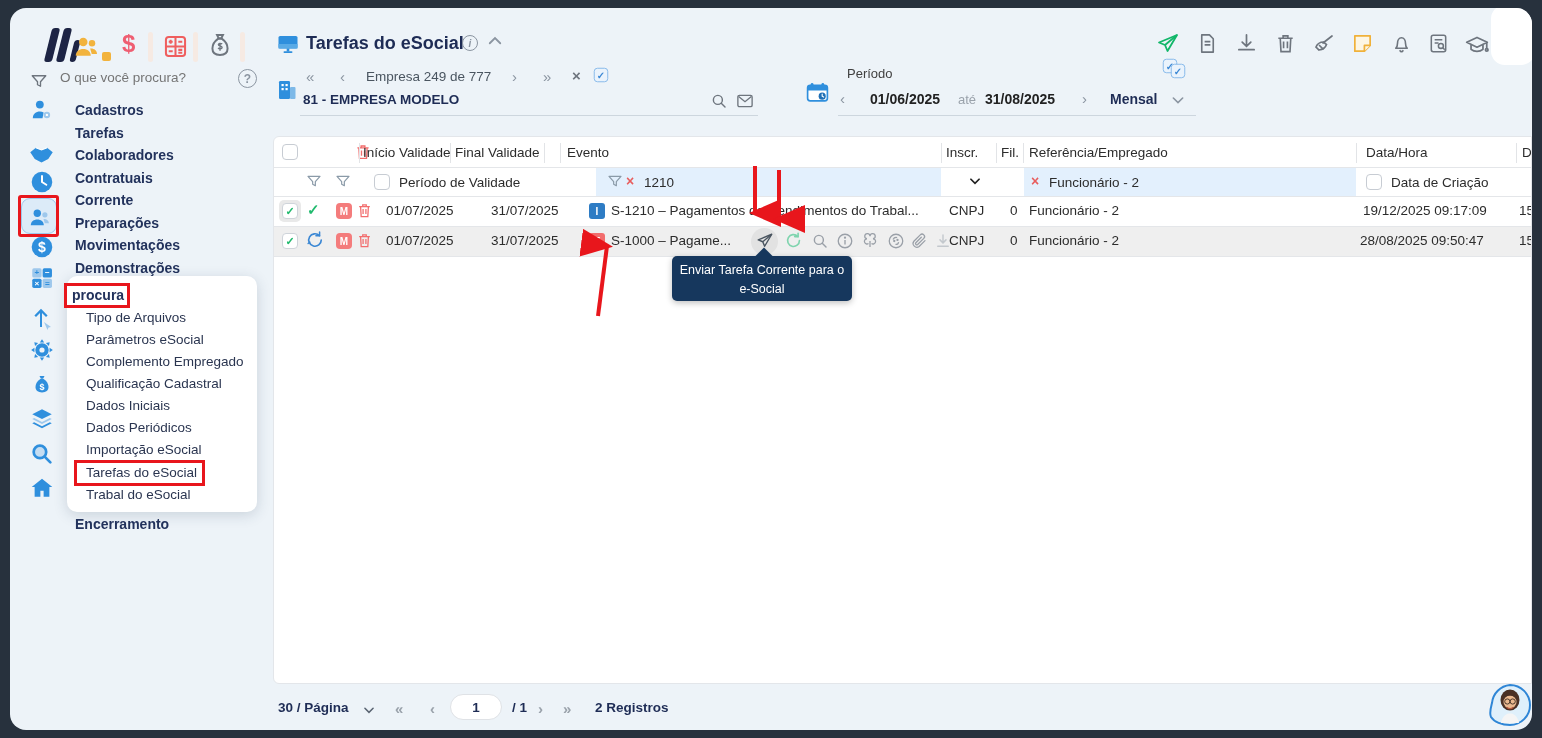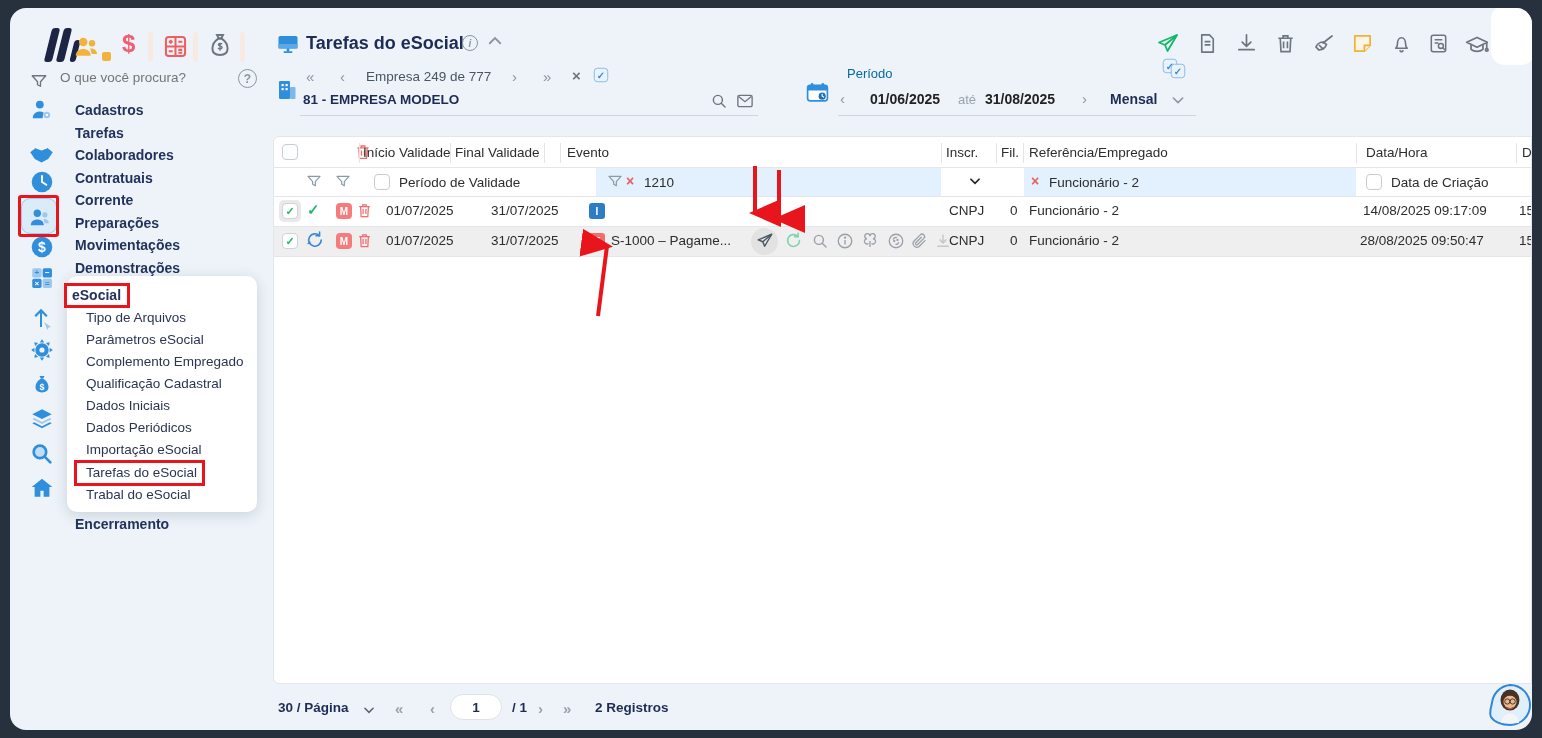--- a/index.html
+++ b/index.html
@@ -211,21 +211,21 @@
   <div class="abs" style="left:795px;top:72px">
     <svg width="25" height="25" viewBox="0 0 24 24">
         <rect x="2.5" y="5" width="19" height="15" rx="2.5" fill="#fff" stroke="#2f8fdd" stroke-width="1.6"></rect>
         <path d="M2.5 7.5A2.5 2.5 0 015 5h14a2.5 2.5 0 012.5 2.5V10h-19z" fill="#2f8fdd"></path>
         <rect x="5.5" y="2.8" width="2.6" height="4" rx="1.3" fill="#2f8fdd"></rect>
         <rect x="15.8" y="2.8" width="2.6" height="4" rx="1.3" fill="#2f8fdd"></rect>
         <circle cx="16.5" cy="15.5" r="3.4" fill="#1f6fb5"></circle>
         <path d="M16.5 13.6v2l1.4.8" stroke="#fff" stroke-width="1.1" fill="none" stroke-linecap="round"></path>
       </svg>
   </div>
-  <div class="abs" style="left:837px;top:58px;font-size:13px;color:#0369a1">Período</div>
+  <div class="abs" style="left:837px;top:58px;font-size:13px;color:#404040">Período</div>
   <div class="abs small-gray" style="left:830px;top:82px;font-size:15px">‹</div>
   <div class="abs bold" style="left:860px;top:83px;font-size:14px;color:#222">01/06/2025</div>
   <div class="abs" style="left:948px;top:84px;font-size:13px;color:#9aa2ab">até</div>
   <div class="abs bold" style="left:975px;top:83px;font-size:14px;color:#222">31/08/2025</div>
   <div class="abs small-gray" style="left:1072px;top:82px;font-size:15px">›</div>
   <div class="abs bold navy" style="left:1100px;top:83px;font-size:14px">Mensal</div>
   <div class="abs" style="left:1160px;top:84px">
     <svg width="16" height="16" viewBox="0 0 24 24" fill="none" stroke="#8b95a1" stroke-width="2.4" stroke-linecap="round">
         <path d="M5 9l7 7 7-7"></path>
       </svg>
@@ -322,21 +322,21 @@
   <div class="menu-item" style="top:94px">Cadastros</div>
   <div class="menu-item" style="top:117px">Tarefas</div>
   <div class="menu-item" style="top:139px">Colaboradores</div>
   <div class="menu-item" style="top:162px">Contratuais</div>
   <div class="menu-item" style="top:184px">Corrente</div>
   <div class="menu-item" style="top:207px">Preparações</div>
   <div class="menu-item" style="top:229px">Movimentações</div>
   <div class="menu-item" style="top:252px">Demonstrações</div>
 
   <div class="abs" style="left:57px;top:268px;width:190px;height:236px;background:#fff;border-radius:10px;box-shadow:0 3px 14px rgba(40,60,90,.18)"></div>
-  <div class="menu-item" style="top:279px;left:62px">eSocial</div>
+  <div class="menu-item" style="top:279px;left:62px">procura</div>
   <div class="submenu-item" style="top:302px">Tipo de Arquivos</div>
   <div class="submenu-item" style="top:324px">Parâmetros eSocial</div>
   <div class="submenu-item" style="top:346px">Complemento Empregado</div>
   <div class="submenu-item" style="top:368px">Qualificação Cadastral</div>
   <div class="submenu-item" style="top:390px">Dados Iniciais</div>
   <div class="submenu-item" style="top:412px">Dados Periódicos</div>
   <div class="submenu-item" style="top:434px">Importação eSocial</div>
   <div class="submenu-item" style="top:457px">Tarefas do eSocial</div>
   <div class="submenu-item" style="top:479px">Trabal do eSocial</div>
   <div class="menu-item" style="top:508px">Encerramento</div>
@@ -410,24 +410,25 @@
       <div class="abs" style="left:82px;top:5px">
         <svg width="17" height="17" viewBox="0 0 24 24" fill="none" stroke="#f26d6d" stroke-width="1.8">
             <path d="M4.5 6.5h15M9.5 6V4h5v2M6.5 6.5l.8 14h9.4l.8-14"></path>
             <line x1="10" y1="10" x2="10" y2="17"></line>
             <line x1="14" y1="10" x2="14" y2="17"></line>
           </svg>
       </div>
       <div class="td" style="left:112px;top:6px">01/07/2025</div>
       <div class="td" style="left:217px;top:6px">31/07/2025</div>
       <div class="badge" style="left:315px;top:6px;background:#2e7cc4;border-radius:3px">I</div>
+      <div class="td" style="left:337px;top:6px">S-1210 – Pagamentos de Rendimentos do Trabal...</div>
       <div class="td" style="left:675px;top:6px">CNPJ</div>
       <div class="td" style="left:736px;top:6px">0</div>
       <div class="td" style="left:755px;top:6px">Funcionário - 2</div>
-      <div class="td" style="left:1089px;top:6px">14/08/2025 09:17:09</div>
+      <div class="td" style="left:1089px;top:6px">19/12/2025 09:17:09</div>
       <div class="td" style="left:1245px;top:6px">15/</div>
     </div>
     <div class="hline" style="top:89px"></div>
 
     <div class="abs" style="left:0;top:90px;width:100%;height:29px;background:#efefef">
       <div class="abs cb checked-green" style="left:8px;top:6px">✓</div>
       <div class="abs" style="left:31px;top:3px">
         <svg width="20" height="20" viewBox="0 0 24 24" fill="none" stroke="#3a87d4" stroke-width="2" stroke-linecap="round">
             <path d="M19.5 12a7.5 7.5 0 11-2.2-5.3"></path>
             <path d="M17.5 2.5v4.4h-4.4" stroke-width="1.8"></path>
@@ -499,20 +500,24 @@
       </div>
       <div class="td" style="left:675px;top:6px">CNPJ</div>
       <div class="td" style="left:736px;top:6px">0</div>
       <div class="td" style="left:755px;top:6px">Funcionário - 2</div>
       <div class="td" style="left:1086px;top:6px">28/08/2025 09:50:47</div>
       <div class="td" style="left:1245px;top:6px">15/</div>
     </div>
     <div class="hline" style="top:119px"></div>
   </div>
 
+  <div id="tooltip">
+    <span>Enviar Tarefa Corrente para o</span><br>
+    <span>e-Social</span>
+  </div>
 
   <div class="abs pg" style="left:268px;top:692px">30 / Página</div>
   <div class="abs" style="left:352px;top:695px">
     <svg width="14" height="14" viewBox="0 0 24 24" fill="none" stroke="#5a6472" stroke-width="2.6" stroke-linecap="round">
         <path d="M5 9l7 7 7-7"></path>
       </svg>
   </div>
   <div class="abs pg-chev" style="left:385px;top:692px">«</div>
   <div class="abs pg-chev" style="left:420px;top:692px">‹</div>
   <input class="abs page-pill" style="left: 440px; top: 686px;" value="1">

